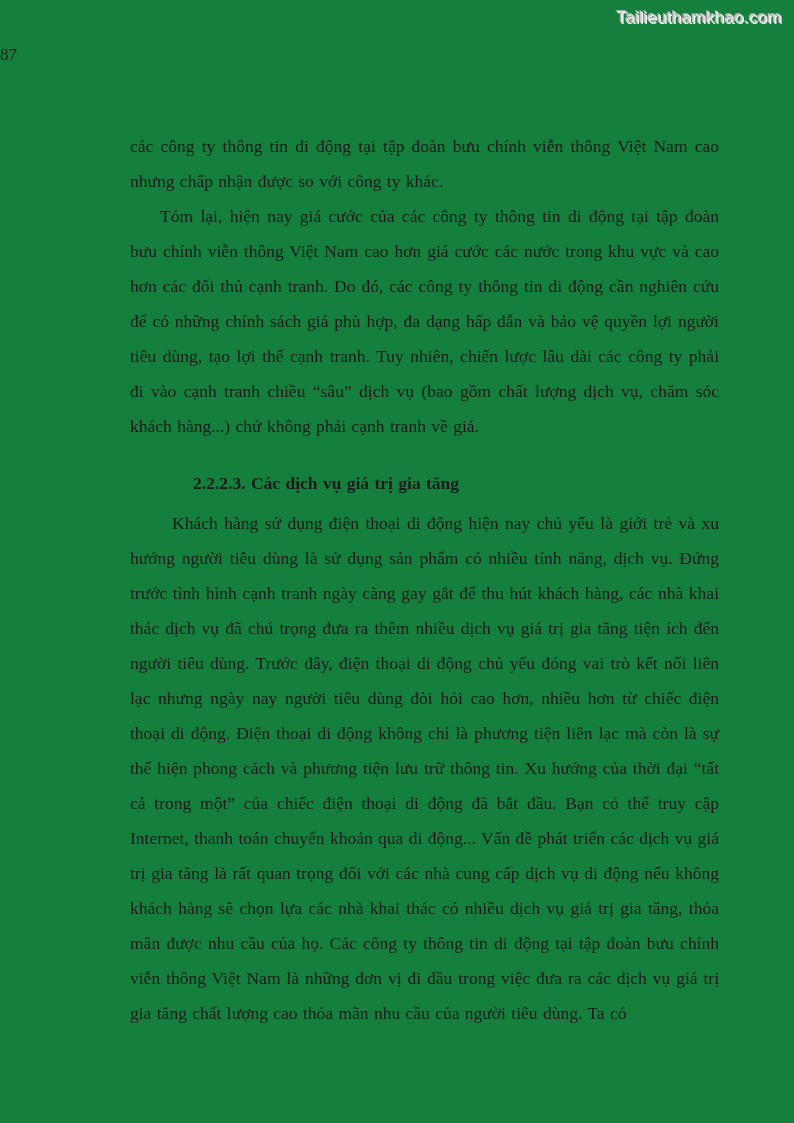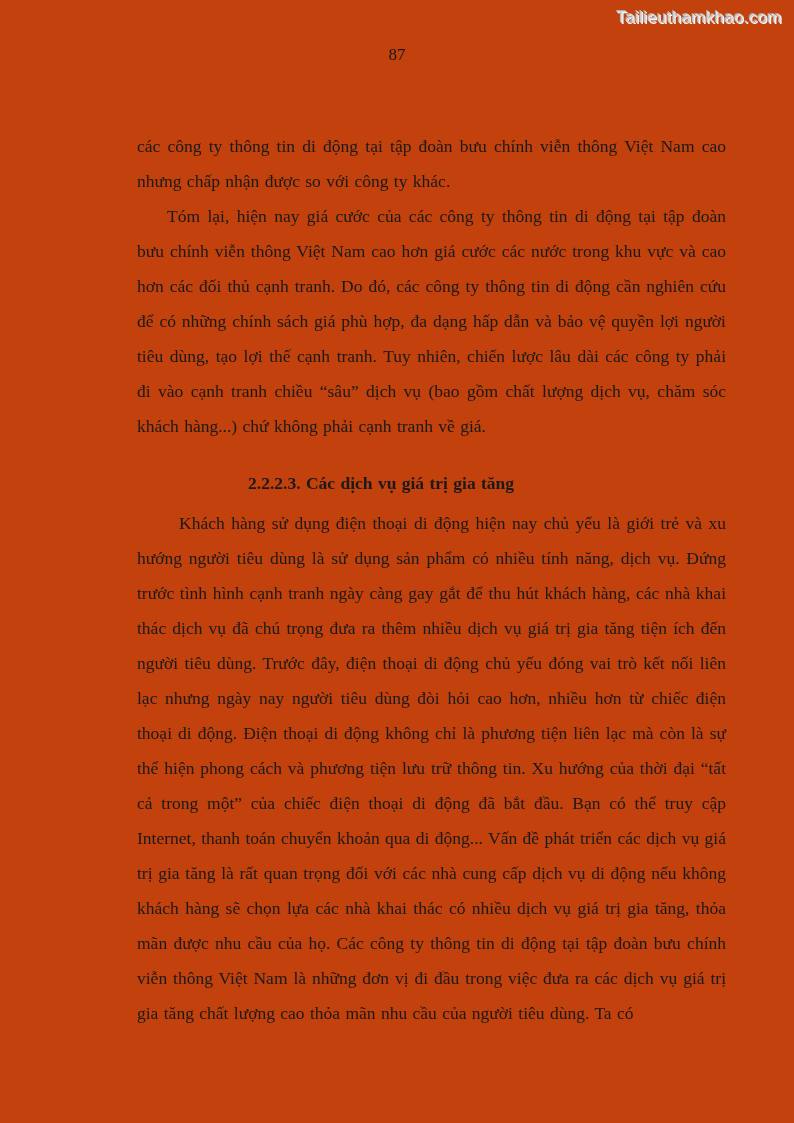--- a/index.html
+++ b/index.html
@@ -4,65 +4,64 @@
 <style>
   html, body {
     margin: 0;
     padding: 0;
     background: #ffffff;
   }
   .page {
     position: relative;
     width: 794px;
     height: 1123px;
-    background: #c2410c;
+    background: #15803d;
     overflow: hidden;
     font-family: "Liberation Serif", serif;
     color: #1a1a1a;
   }
   .watermark {
     position: absolute;
     top: 8px;
     right: 12px;
     font-family: "Liberation Sans", sans-serif;
     font-size: 17px;
     letter-spacing: 0.3px;
     color: #dadada;
     text-shadow: -1px -1px 0 #ababab, 1px 1px 0 #ffffff;
     user-select: none;
   }
   .page-number {
     position: absolute;
     top: 45px;
     left: 0;
     width: 100%;
-    text-align: center;
     font-size: 17px;
     color: #1a1a1a;
   }
   .content {
     position: absolute;
-    left: 137px;
+    left: 130px;
     top: 129px;
     width: 589px;
     font-size: 17.5px;
     line-height: 35px;
     text-align: justify;
     word-spacing: 1px;
   }
   .content p {
     margin: 0;
   }
   .indent-sm { text-indent: 30px; }
   .indent-md { text-indent: 42px; font-family: Liberation Serif, serif; }
   .section-heading {
     font-size: 17.5px;
     font-weight: bold;
     line-height: 35px;
-    margin: 22px 0 5px 111px;
+    margin: 22px 0 5px 63px;
     text-align: left;
   }
 </style>
 </head>
 <body>
 
 <div class="page">
   <div class="watermark">Tailieuthamkhao.com</div>
 
   <div class="page-number">87</div>

